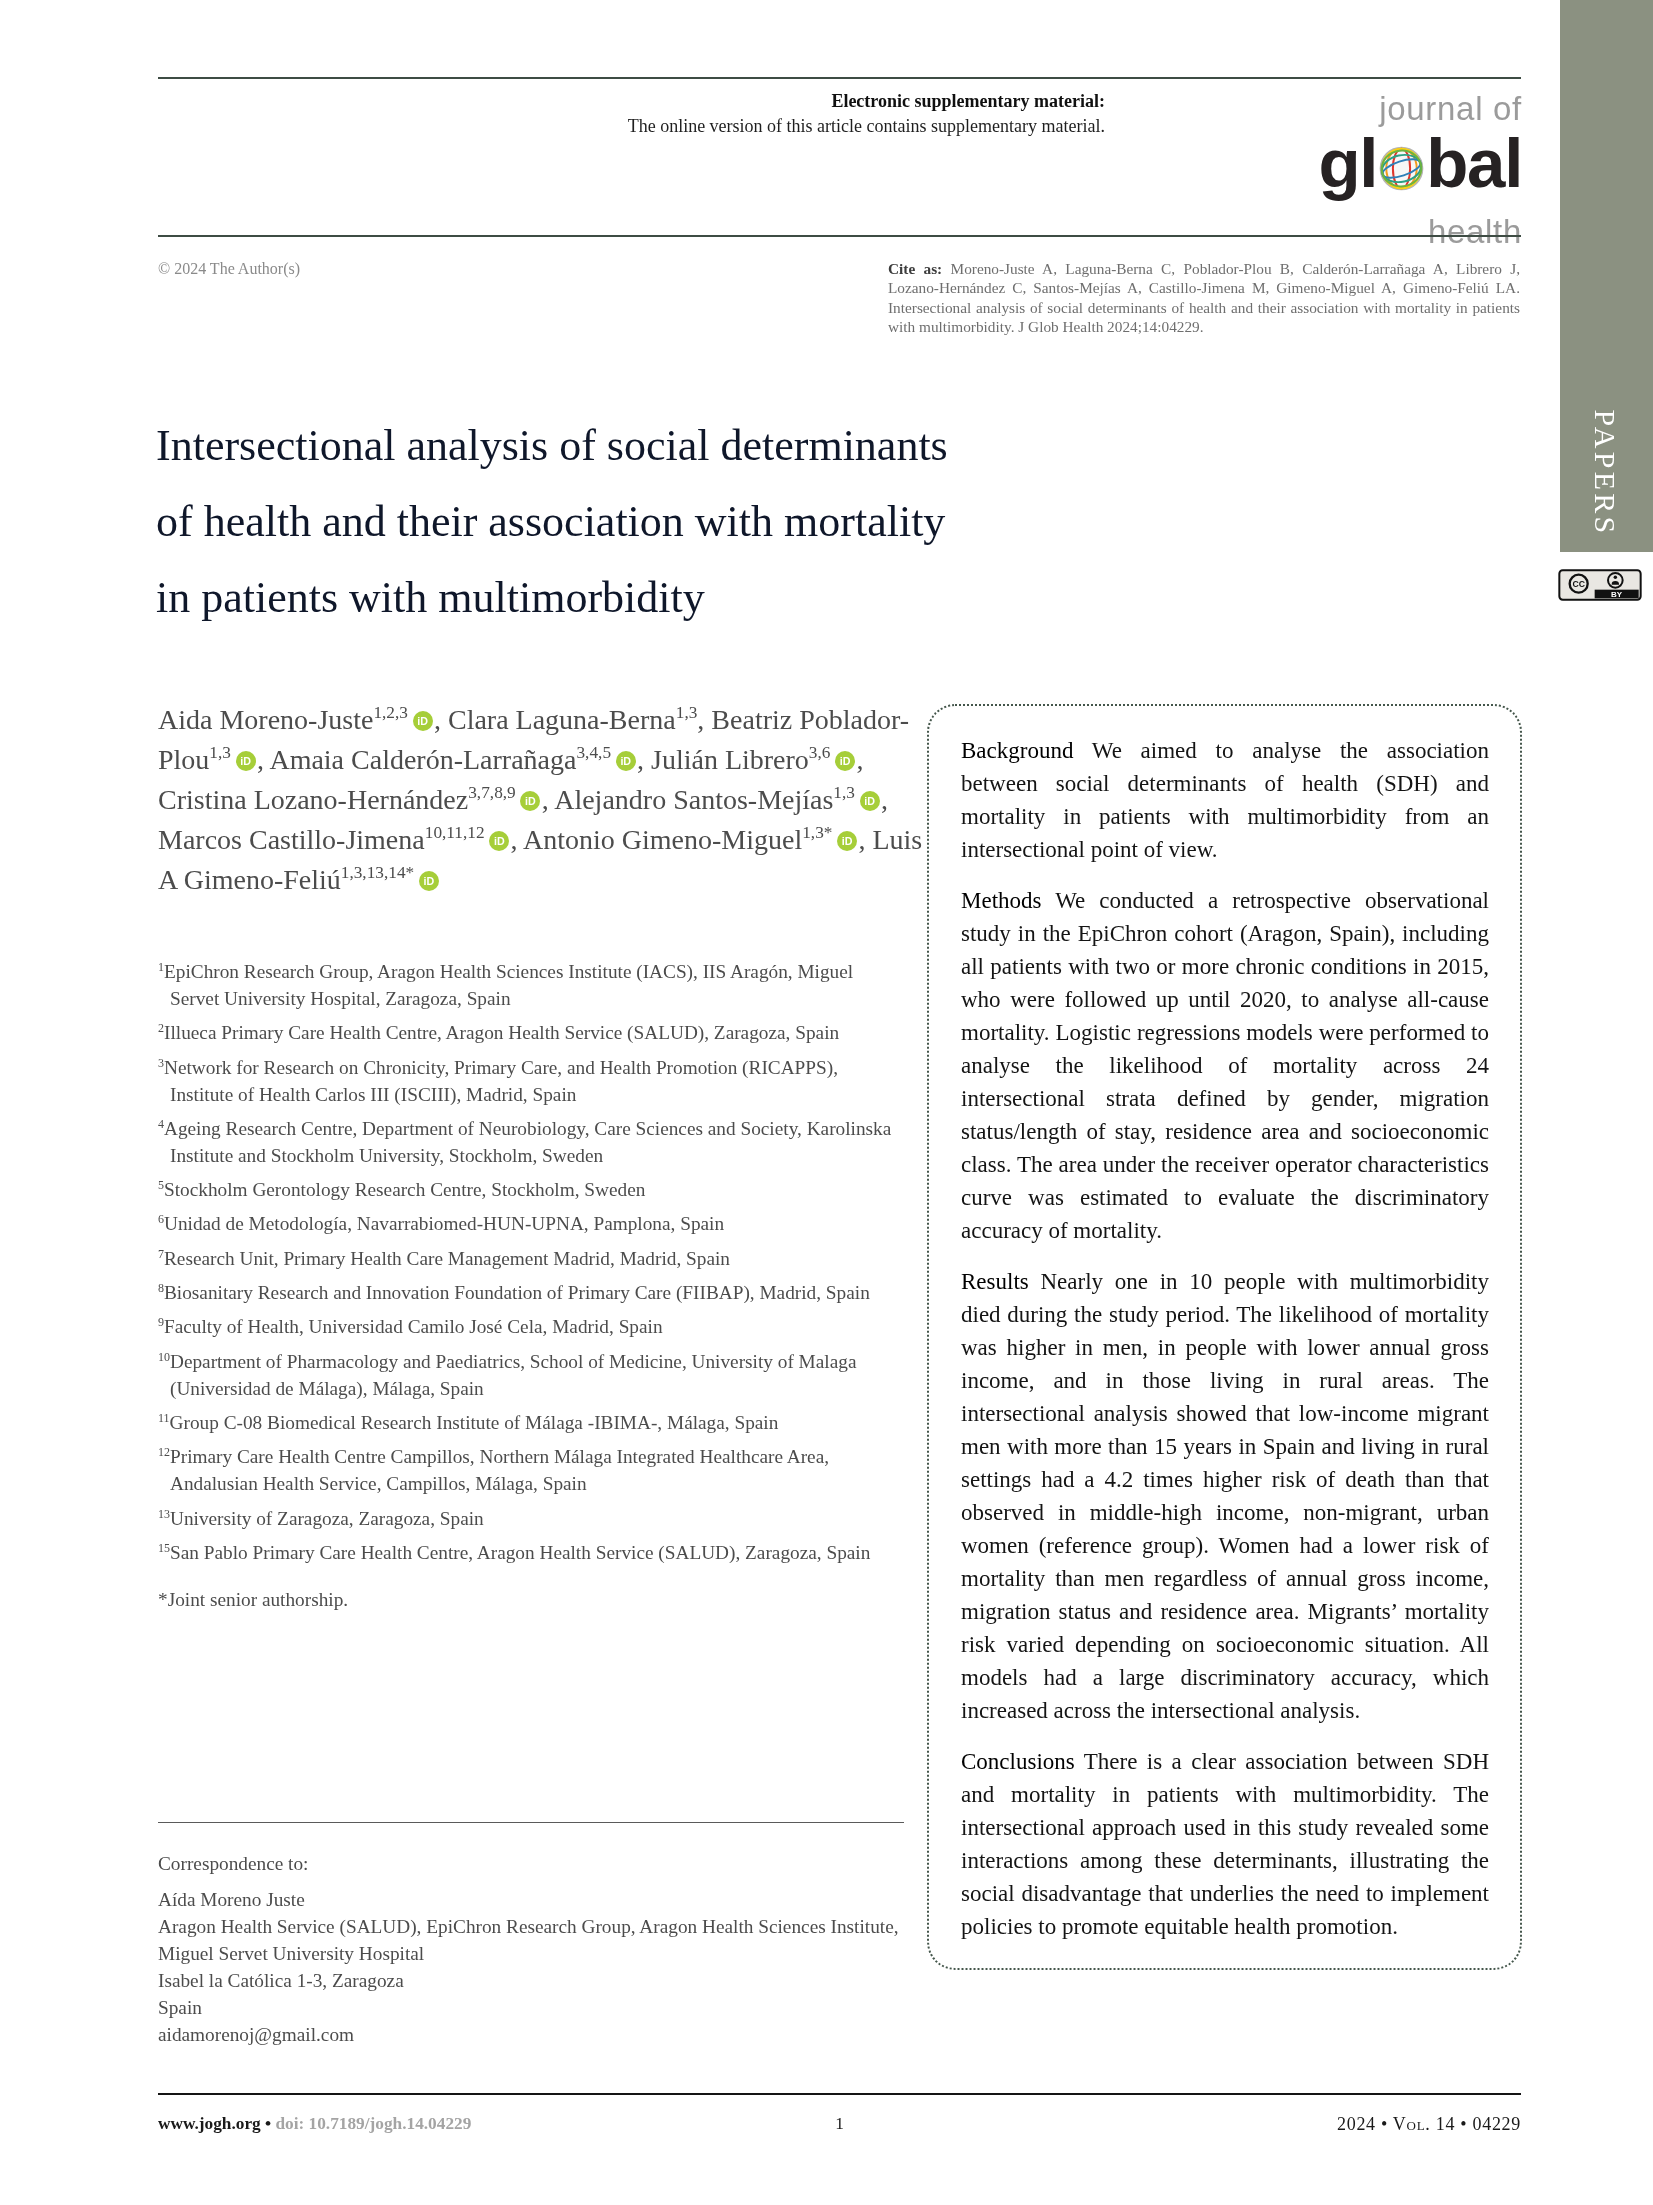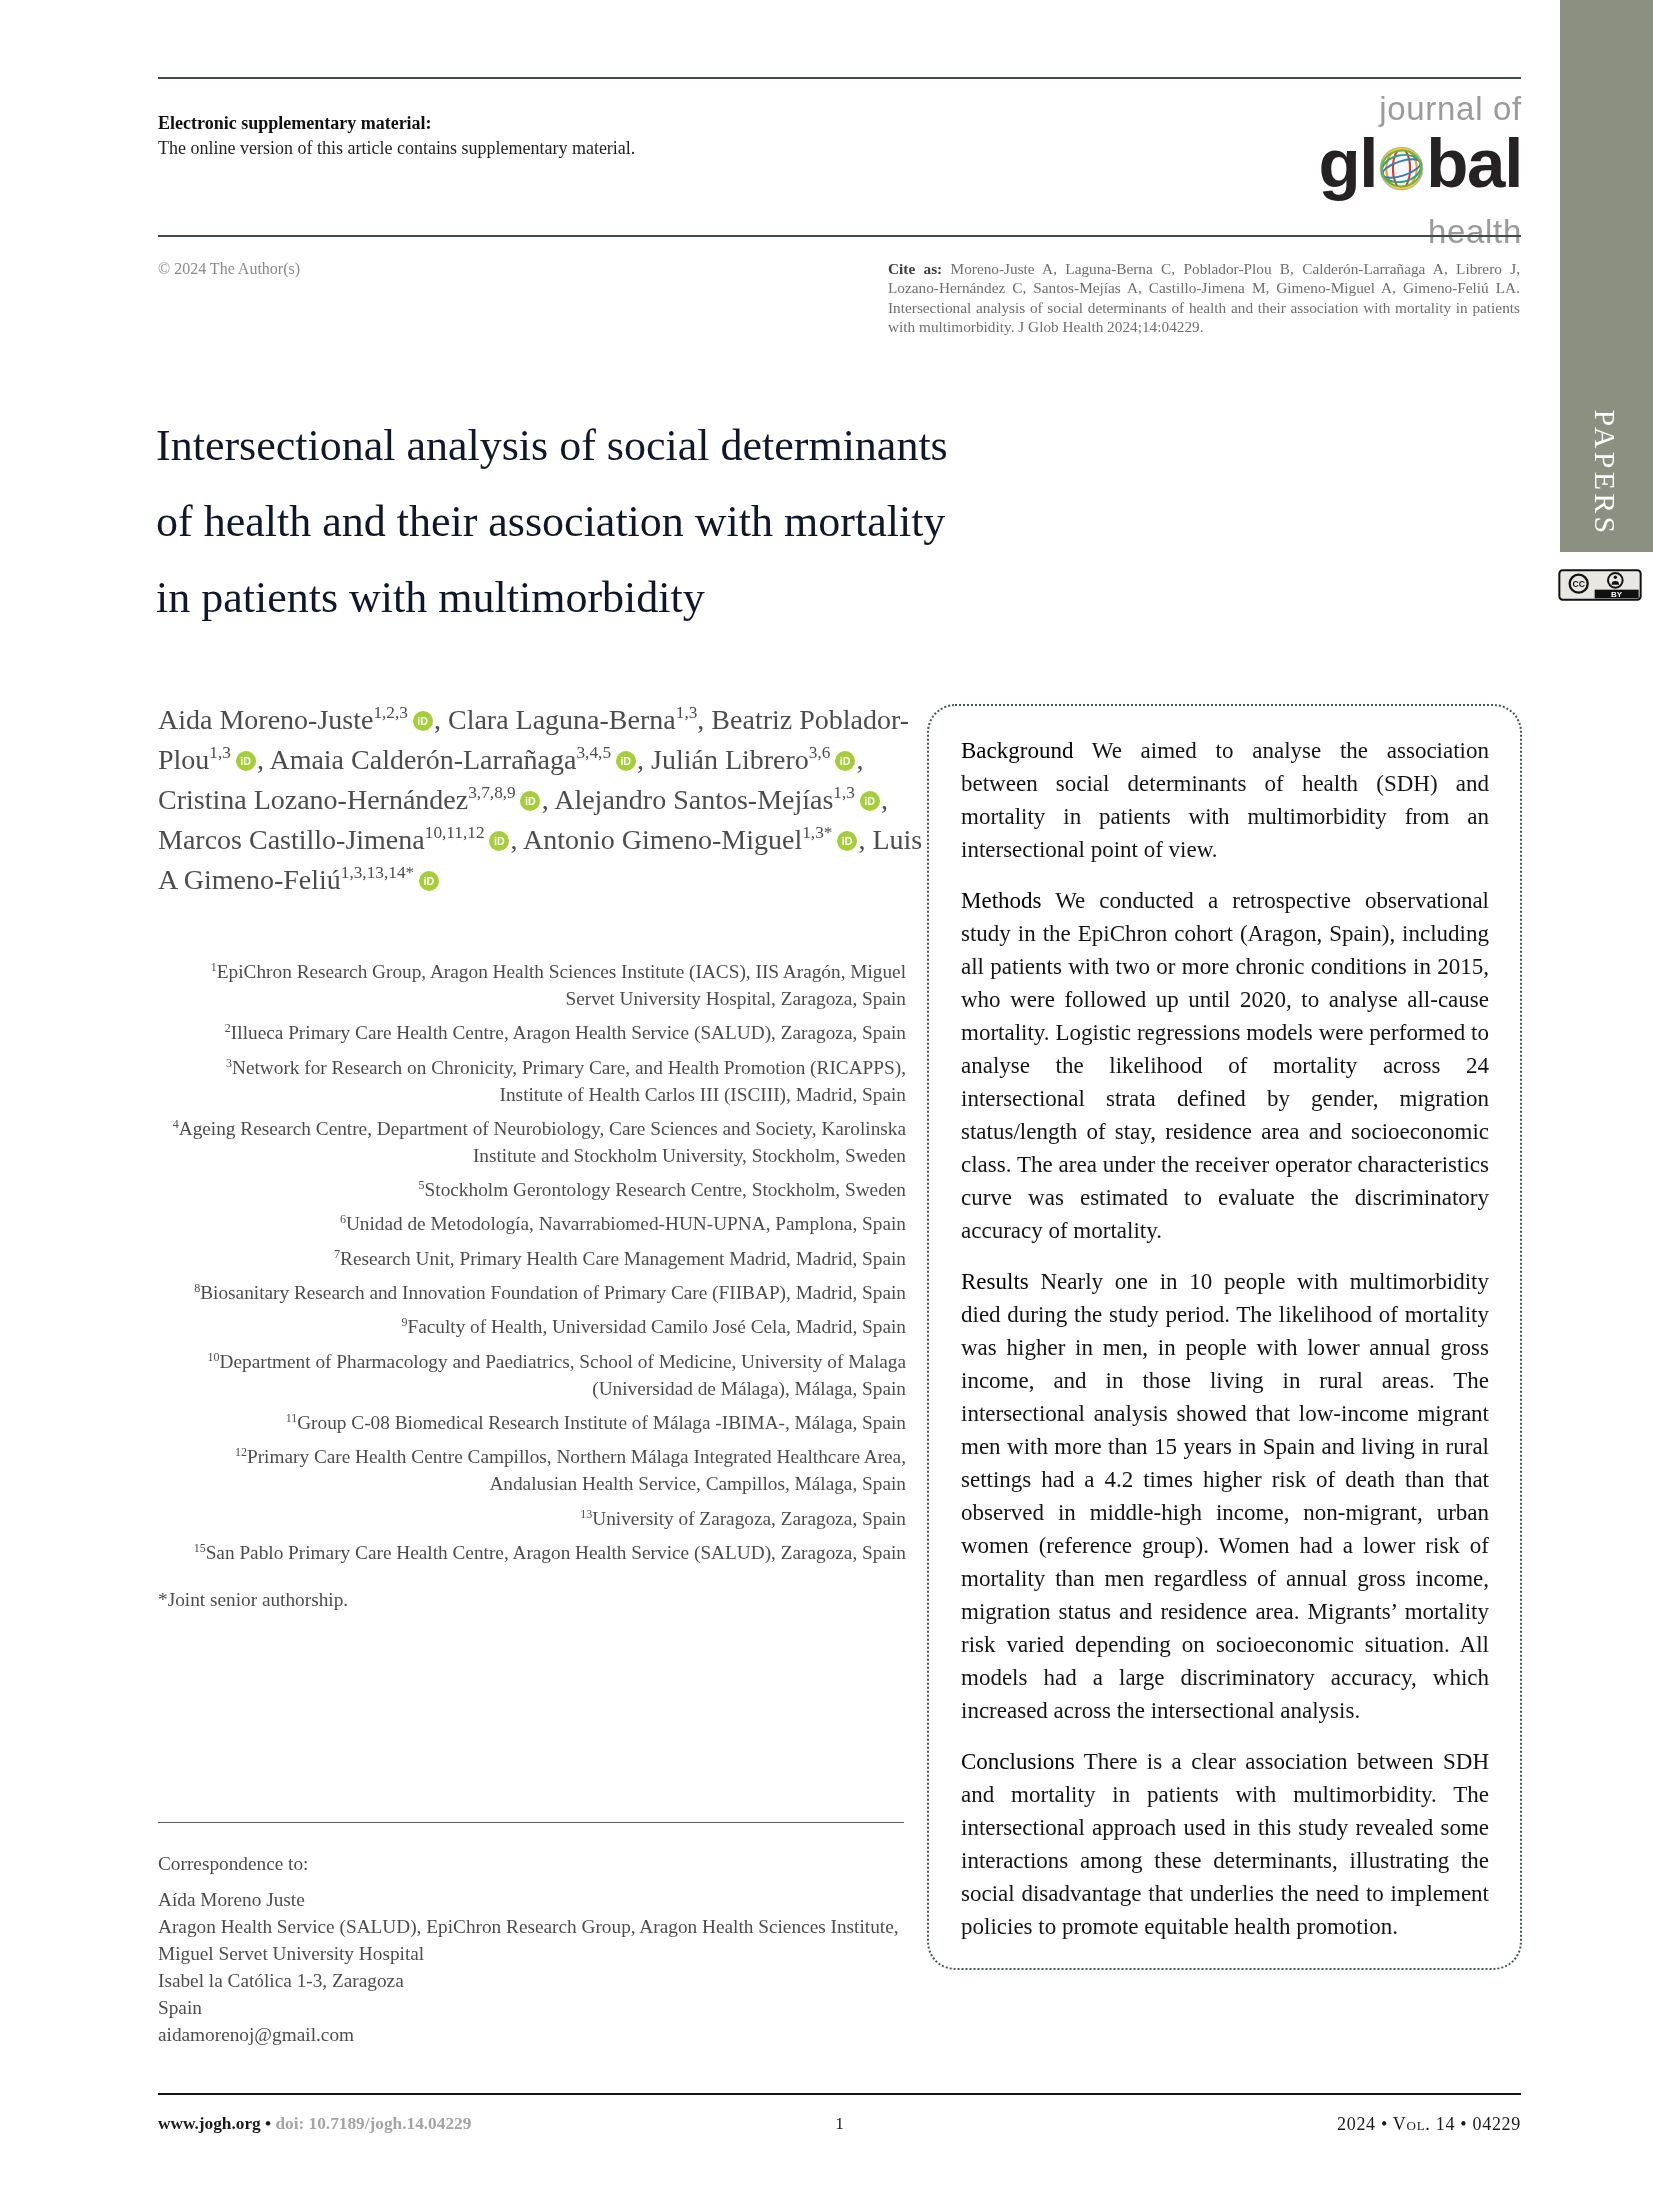--- a/index.html
+++ b/index.html
@@ -1,41 +1,41 @@
 <!DOCTYPE html>
 <html style="font-size:10.7px"><head>
 <meta charset="utf-8">
 <style>
   html,body{margin:0;padding:0;background:#cfcfcf;}
   .page{position:relative;width:1654px;height:2205px;background:#ffffff;overflow:hidden;
         font-family:"Liberation Serif",serif;color:#222;}
   .rule{position:absolute;background:#3e4c44;}
   
-  .supp{position:absolute;left:158px;top:111px;width:947px;font-size:18px;line-height:25px;color:#1f1f1f;}
+  .supp{position:absolute;left:158px;top:89px;width:947px;font-size:18px;line-height:25px;color:#1f1f1f;text-align:right;}
   .supp .b{font-weight:bold;color:#101010;}
   
   .logo{position:absolute;top:92px;right:132px;text-align:right;font-family:"Liberation Sans",sans-serif;line-height:1;}
   .logo .jof{font-size:33px;color:#9b9b9b;letter-spacing:0.7px;margin-bottom:4px;}
   .logo .global{font-size:69px;font-weight:bold;color:#262223;letter-spacing:-1.3px;display:flex;align-items:flex-end;justify-content:flex-end;}
   .logo .global svg{margin:0 2px;transform:translateY(4px);}
   .logo .health{font-size:33px;color:#9b9b9b;letter-spacing:0.7px;margin-top:17px;}
   .copyright{position:absolute;left:158px;top:260px;font-size:16px;color:#8a8a8a;}
   .citeas{position:absolute;left:888px;top:259px;width:632px;font-size:15.3px;line-height:19.3px;color:#6e6e6e;text-align:justify;}
   .citeas .b{font-weight:bold;color:#3c3c3c;}
   
   .title{position:absolute;left:156px;top:408px;width:1374px;font-size:44px;line-height:76px;color:#0f172a;}
   
   .authors{position:absolute;left:158px;top:700px;width:767px;font-size:28px;line-height:40px;color:#4c4c4c;}
   .authors .sup{font-size:17.3px;vertical-align:11.3px;line-height:0;}
   .orcid{display:inline-block;width:20px;height:20px;border-radius:50%;background:#a6ce39;color:#fff;
          font-family:"Liberation Sans",sans-serif;font-weight:bold;font-size:10.7px;line-height:20px;
          text-align:center;vertical-align:4px;margin:0 1.3px 0 4.7px;}
   
   .affils{position:absolute;left:158px;top:958px;width:748px;font-size:19.3px;line-height:27px;color:#4c4c4c;}
-  .aff{padding-left:12px;text-indent:-12px;margin-bottom:7.3px;text-align:right;}
+  .aff{padding-left:12px;text-indent:-12px;margin-bottom:7.3px;}
   .aff .sup{font-size:12px;vertical-align:6.7px;line-height:0;}
   .aff-note{margin-top:20px;}
   .corr-rule{position:absolute;left:158px;top:1822px;width:746px;height:1.3px;background:#5a5a5a;}
   .corr{position:absolute;left:158px;top:1850px;width:767px;font-size:19.3px;line-height:27px;color:#4c4c4c;}
   .corr .head{margin-bottom:8.7px;}
   
   .abstract{position:absolute;left:927px;top:704px;width:595px;box-sizing:border-box;
             border:2px dotted #44564b;border-radius:28px;padding:28px 31px 25px 32px;
             font-size:23px;line-height:33px;color:#141414;text-align:justify;}
   .abstract p{margin:0 0 18px 0;}

